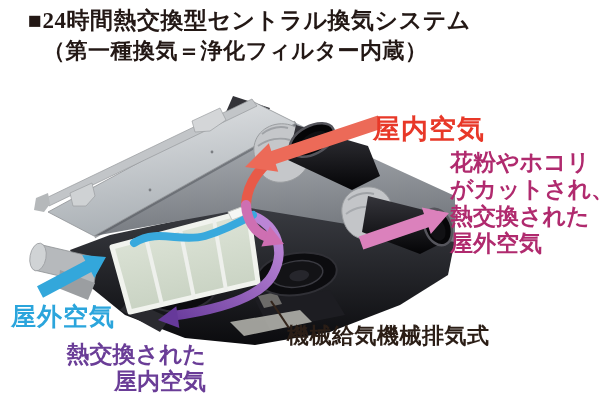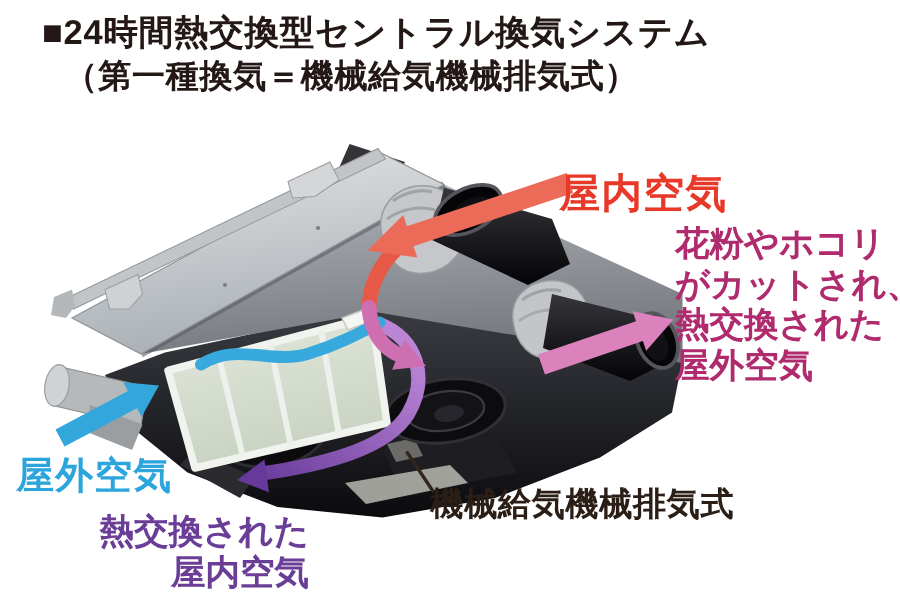--- a/index.html
+++ b/index.html
@@ -1,18 +1,18 @@
 <!DOCTYPE html>
 <html><head>
 <meta charset="utf-8">
 <style>
   html,body{margin:0;padding:0;background:#ffffff;}
   .stage{
     position:relative;width:600px;height:400px;background:#ffffff;overflow:hidden;
-    font-family:Liberation Sans, sans-serif;
+    font-family:Liberation Serif, serif;
   }
   .title{
     position:absolute;left:28px;top:6px;color:#231815;font-weight:bold;
     font-size:23px;line-height:30px;letter-spacing:0.5px;white-space:nowrap;
   }
   .title .t2{margin-left:15px;font-size:22px;}
   svg.art{position:absolute;left:0;top:0;}
   .lbl{position:absolute;font-weight:bold;white-space:nowrap;}
   .lbl-indoor{left:373px;top:111px;font-size:27px;color:#e83828;letter-spacing:1px;}
   .lbl-supply{left:450px;top:149px;font-size:23px;line-height:27px;color:#b02a6e;}
@@ -20,21 +20,21 @@
   .lbl-exhaust{left:60px;top:341px;width:146px;font-size:23px;line-height:27px;color:#6a3d97;text-align:right;}
   .lbl-filternote{left:287px;top:321px;font-size:22px;color:#2b1e16;letter-spacing:0.5px;}
 </style>
 </head>
 <body>
 
 <div class="stage">
 
   <div class="title">
     <div>■24時間熱交換型セントラル換気システム</div>
-    <div class="t2">（第一種換気＝機械給気機械排気式）</div>
+    <div class="t2">（第一種換気＝浄化フィルター内蔵）</div>
   </div>
 
   <svg class="art" width="600" height="400" viewBox="0 0 600 400">
     <defs>
       <linearGradient id="gPanel" x1="0" y1="0" x2="0.25" y2="1">
         <stop offset="0" stop-color="#e3e5e7"></stop>
           <stop offset="1" stop-color="#aab0b5"></stop>
       </linearGradient>
       <linearGradient id="gSide" x1="0" y1="0" x2="0.2" y2="1">
         <stop offset="0" stop-color="#b2b6bb"></stop>

